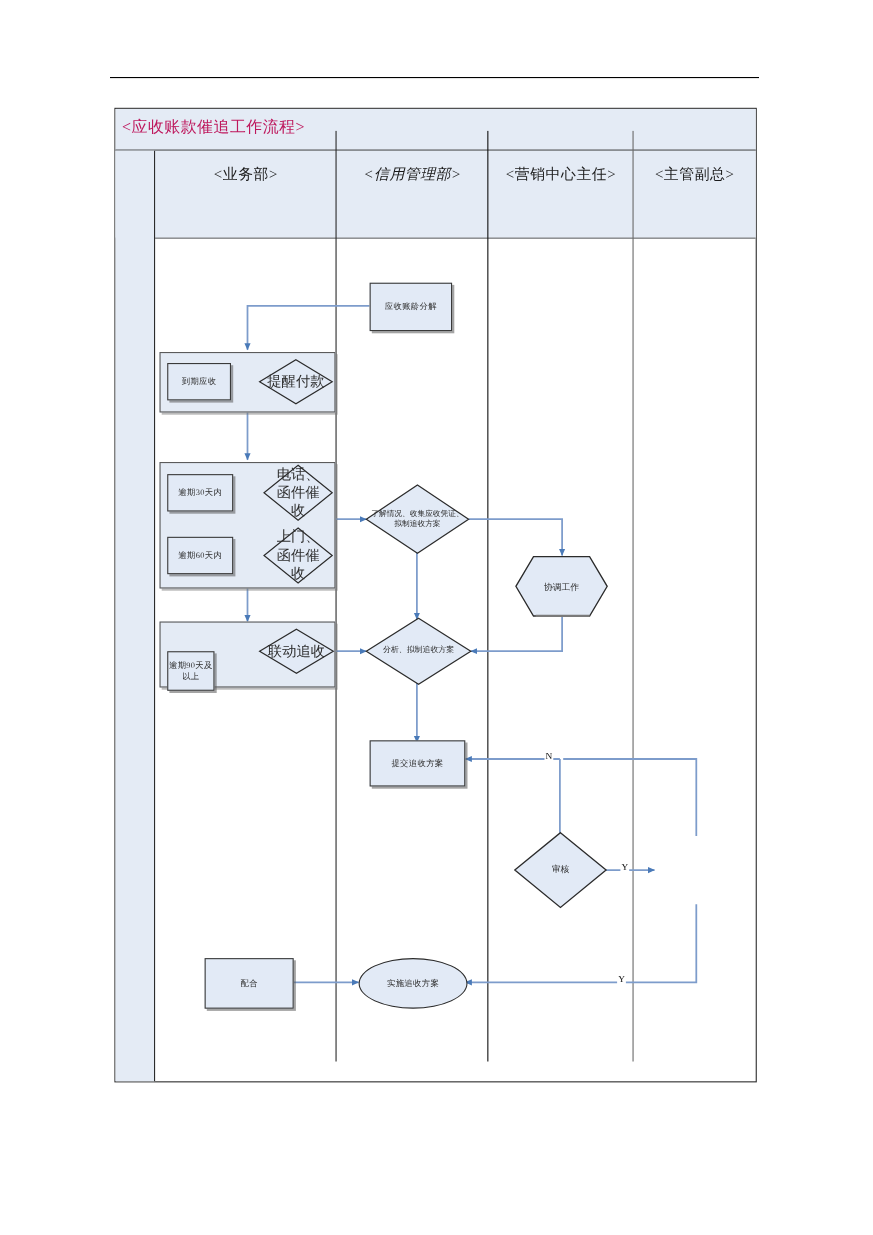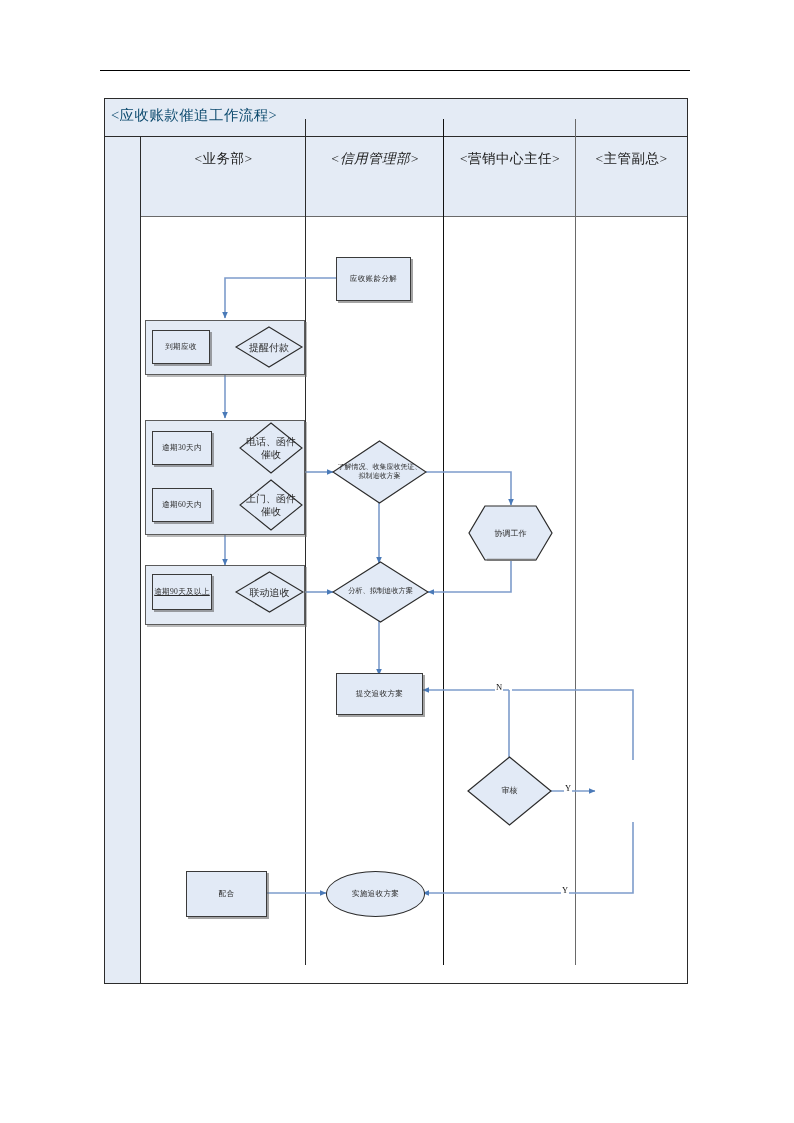--- a/index.html
+++ b/index.html
@@ -11,21 +11,21 @@
          border-top:1.6px solid #000;}
 
   
   #table{position:absolute;left:104px;top:98px;width:584px;height:886px;
          border:1.6px solid #2b2b2b;box-sizing:border-box;background:#fff;}
 
   .title-row{position:absolute;left:0;top:0;width:100%;height:38px;
              box-sizing:border-box;border-bottom:1.4px solid #2b2b2b;
              background:#e4ebf5;}
   .title-row .txt{position:absolute;left:6px;top:7px;font-size:14.5px;
-                  letter-spacing:.4px;color:#0c4a6e;}
+                  letter-spacing:.4px;color:#be185d;}
 
   .head-row{position:absolute;left:0;top:38px;width:100%;height:80px;
             box-sizing:border-box;border-bottom:1.2px solid #6a6a6a;
             background:#e4ebf5;}
 
   .narrow{position:absolute;left:0;top:38px;width:36px;height:846px;
           background:#e4ebf5;border-right:1.3px solid #2b2b2b;box-sizing:border-box;}
 
   .lane{position:absolute;top:20px;height:846px;box-sizing:border-box;}
   .lane.l1{left:36px;width:165px;border-right:1.3px solid #2b2b2b;}
@@ -44,21 +44,21 @@
   .rect{background:#e2eaf6;border:1.1px solid #3a3a3a;
         box-shadow:2px 2px 0 rgba(90,90,90,.55);}
   .group{background:#e4ebf5;border:1.1px solid #5b5b5b;
          box-shadow:2px 2px 0 rgba(120,120,120,.5);}
   .round{background:#e2eaf6;border:1.2px solid #2b2b2b;border-radius:50%/50%;}
 
   .diamond-wrap{position:absolute;}
   .diamond-wrap svg{position:absolute;left:0;top:0;overflow:visible;}
   .diamond-wrap .lbl{position:absolute;left:0;top:0;width:100%;height:100%;
         display:flex;align-items:center;justify-content:center;text-align:center;
-        font-size:10px;line-height:1.3;color:#2c2c2c;padding:0 6px;box-sizing:border-box;}
+        font-size:13px;line-height:1.3;color:#2c2c2c;padding:0 6px;box-sizing:border-box;}
 
   .hexa{position:absolute;}
   .hexa svg{position:absolute;left:0;top:0;}
   .hexa .lbl{position:absolute;left:0;top:0;width:100%;height:100%;
         display:flex;align-items:center;justify-content:center;
         font-size:8px;color:#2c2c2c;}
 
   
   #wires{position:absolute;left:0;top:0;width:794px;height:1123px;
          pointer-events:none;}
@@ -152,21 +152,21 @@
 
   <div class="node group" style="left:145px;top:320px;width:160px;height:55px;"></div>
   <div class="node group" style="left:145px;top:420px;width:160px;height:115px;"></div>
   <div class="node group" style="left:145px;top:565px;width:160px;height:60px;"></div>
 
   <div class="node rect" style="left:336px;top:257px;width:75px;height:44px;text-align:right;">应收账龄分解</div>
 
   <div class="node rect" style="left:152px;top:330px;width:58px;height:34px;">到期应收</div>
   <div class="node rect" style="left:152px;top:431px;width:60px;height:34px;">逾期30天内</div>
   <div class="node rect" style="left:152px;top:488px;width:60px;height:34px;">逾期60天内</div>
-  <div class="node rect" style="left:152px;top:574px;width:60px;height:36px;text-decoration:underline;">逾期90天及以上</div>
+  <div class="node rect" style="left:152px;top:592px;width:43px;height:36px;">逾期90天及以上</div>
 
   <div class="diamond-wrap" style="left:236px;top:327px;width:66px;height:40px;">
     <svg width="66" height="40">
         <polygon points="33,0 66,20 33,40 0,20" fill="#e2eaf6" stroke="#2b2b2b" stroke-width="1.1"></polygon>
       </svg>
     <div class="lbl">提醒付款</div>
   </div>
 
   <div class="diamond-wrap" style="left:240px;top:423px;width:62px;height:50px;">
     <svg width="62" height="50">

